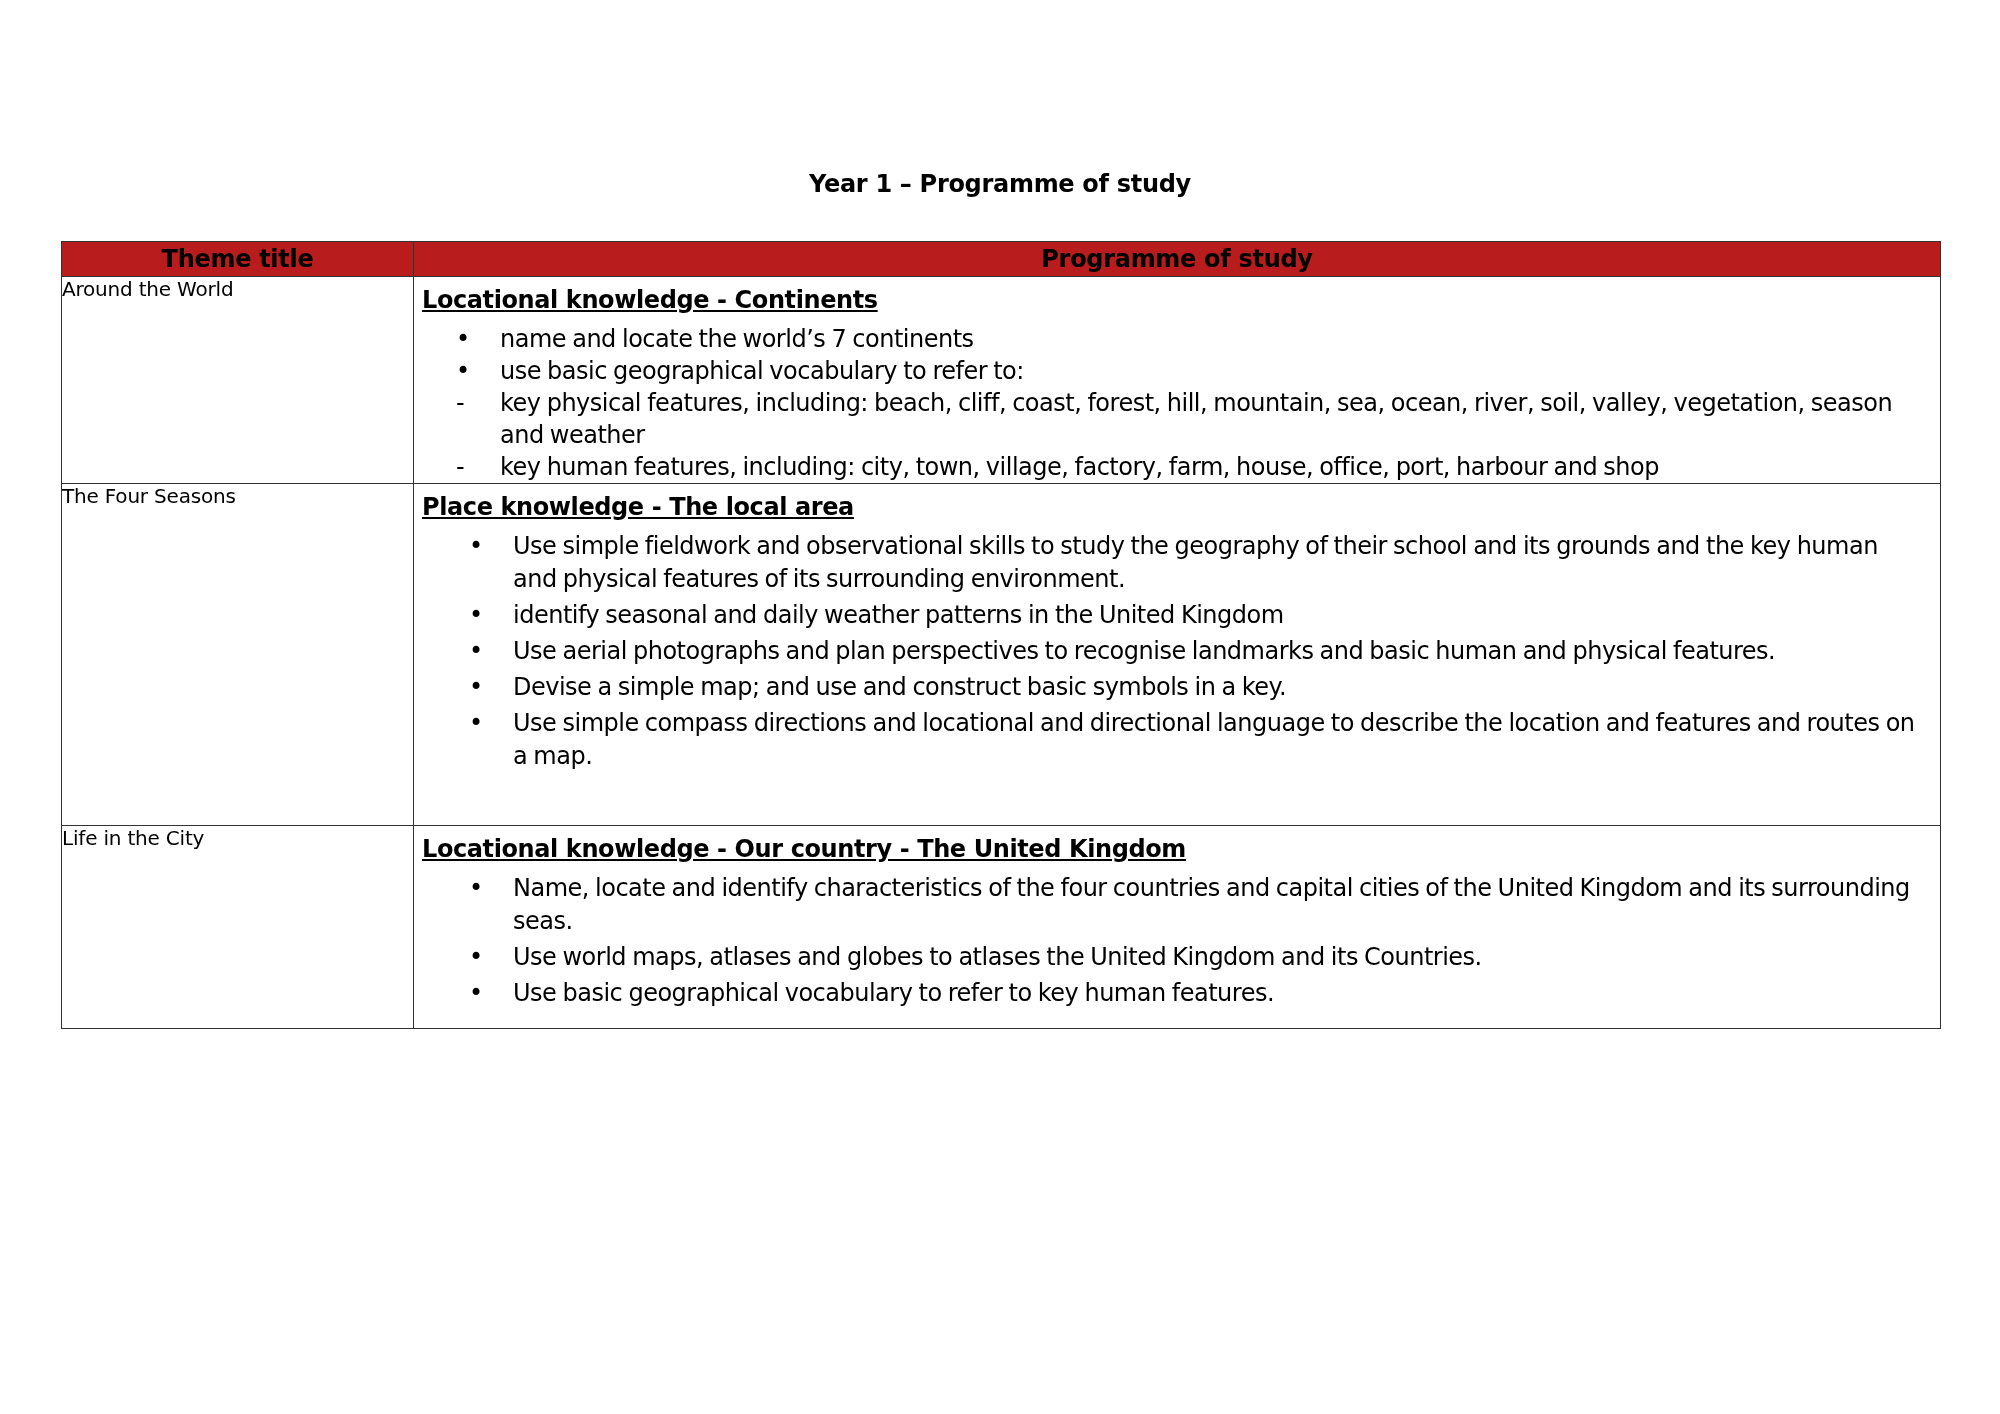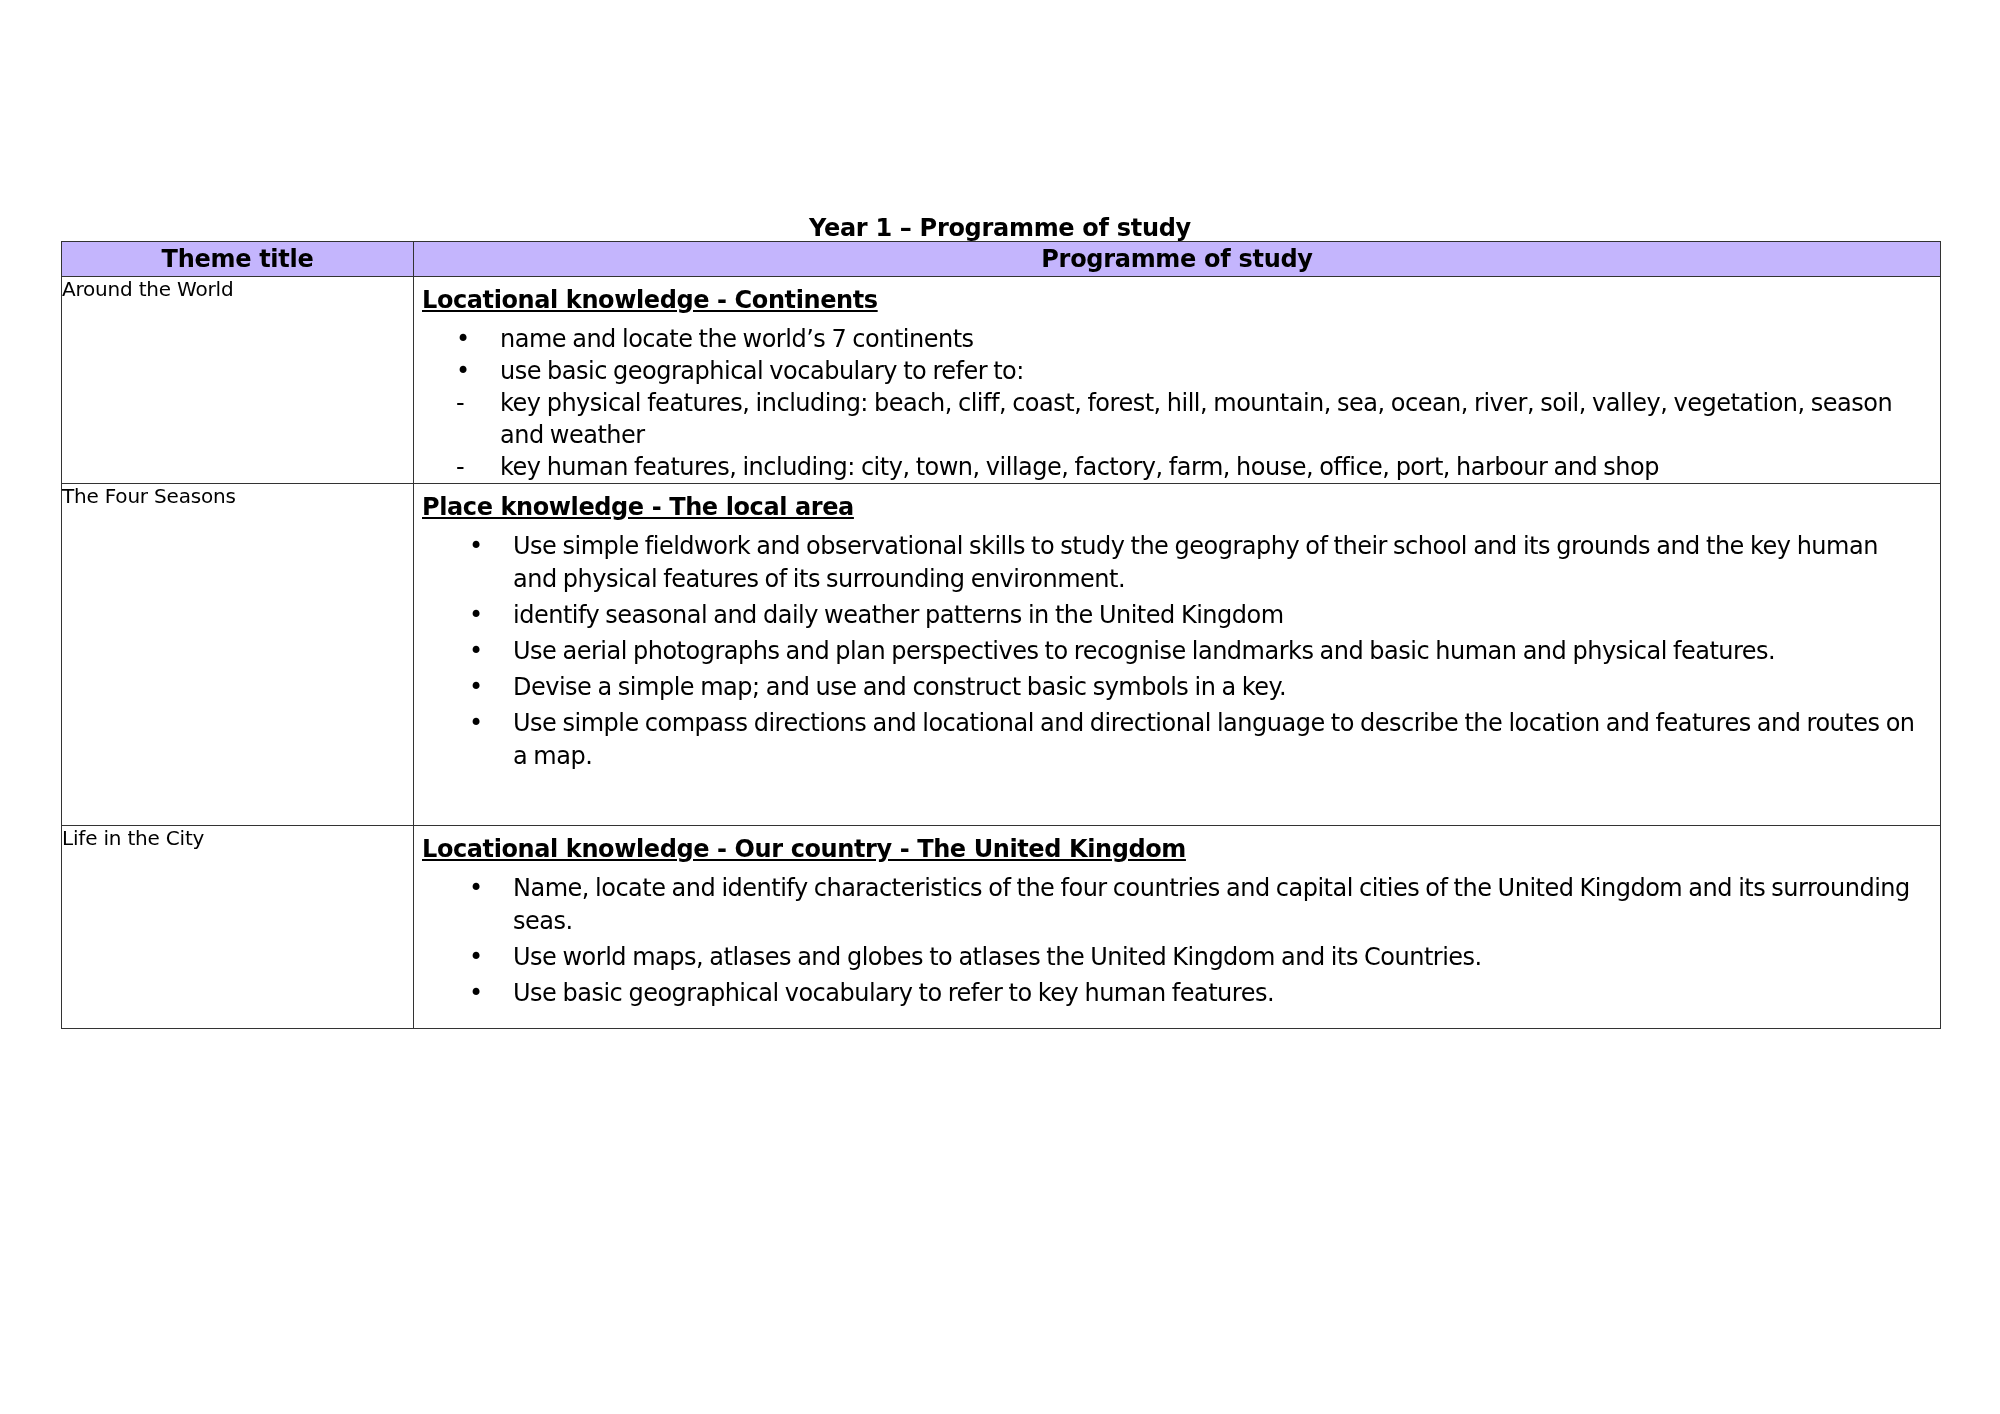--- a/index.html
+++ b/index.html
@@ -17,37 +17,36 @@
     }
     .page-title {
       position: absolute;
       top: 170px;
       left: 0;
       width: 2000px;
       text-align: center;
       font-weight: bold;
       font-size: 24px;
       letter-spacing: -0.3px;
-      margin-top: 44px;
     }
     table.pos {
       position: absolute;
       left: 61px;
       top: 241px;
       width: 1879px;
       border-collapse: collapse;
       table-layout: fixed;
     }
     table.pos th, table.pos td {
       border: 1.5px solid #333;
       padding: 0;
       vertical-align: top;
     }
     table.pos th {
-      background: #c4b5fd;
+      background: #b91c1c;
       font-weight: bold;
       font-size: 24px;
       height: 34px;
       text-align: center;
       vertical-align: middle;
       letter-spacing: -0.3px;
     }
     col.c1 { width: 352px; }
     col.c2 { width: 1527px; }
     td.theme {

